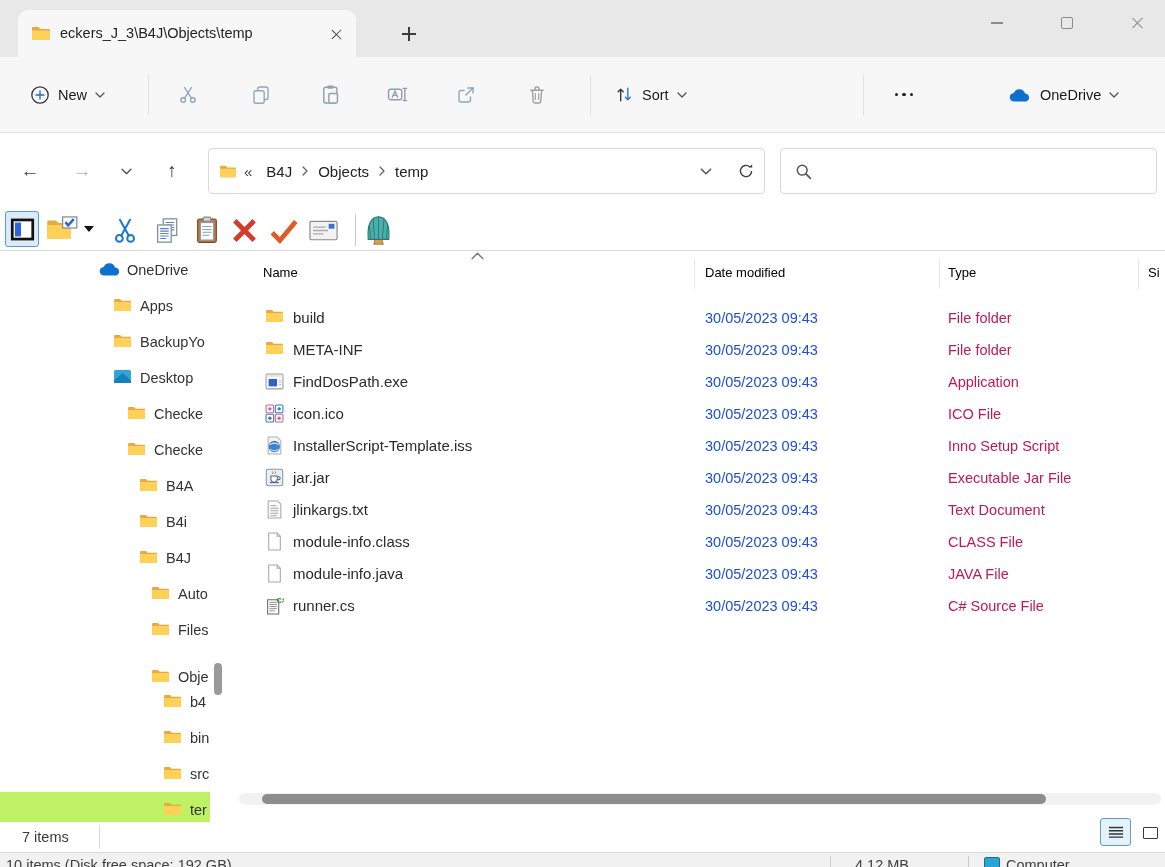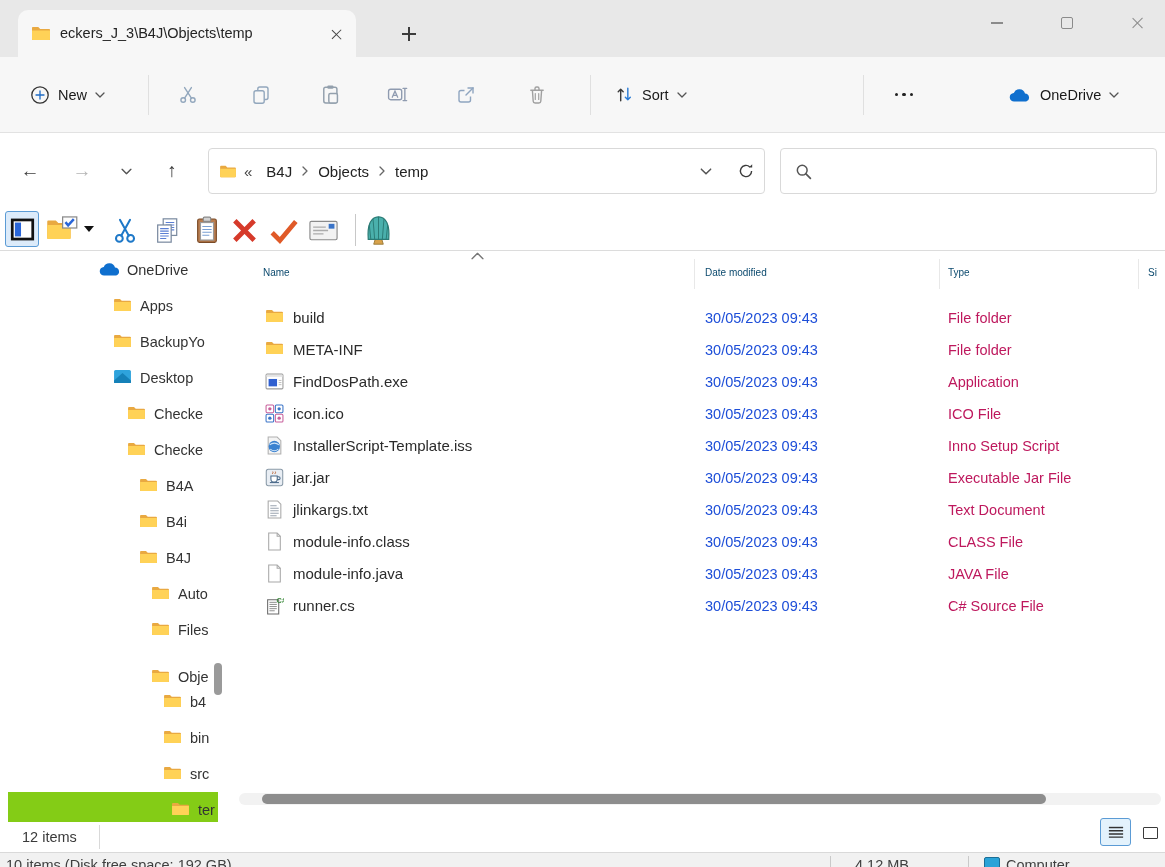--- a/index.html
+++ b/index.html
@@ -64,27 +64,27 @@
                 border-bottom:1px solid #dcdcdc; }
   .cbi { position:absolute; display:flex; align-items:center; justify-content:center; }
   .selbox { left:5px; top:2px; width:34px; height:36px; background:#dcebfa; border:1px solid #5b9bd5; border-radius:3px; }
   .tri-down { width:0; height:0; border-left:5px solid transparent; border-right:5px solid transparent;
               border-top:6px solid #111; }
   .cb-div { position:absolute; left:355px; top:5px; width:1px; height:32px; background:#c8c8c8; }
 
   
   .content { position:absolute; left:0; top:251px; width:1165px; height:571px; overflow:hidden; background:#fff; }
   .treerow { position:absolute; left:0; width:212px; height:36px; overflow:hidden; }
-  .treerow.sel { background:#84cc16; width:210px;margin-left:8px; }
+  .treerow.sel { background:#bef264; width:210px; }
   .tic { position:absolute; top:9px; }
   .tlabel { position:absolute; top:0; height:36px; line-height:36px; font-size:14.5px; color:#333; white-space:nowrap; }
   .side-sb { position:absolute; left:214px; top:412px; width:8px; height:32px; background:#9a9a9a; border-radius:4px; }
 
   .filelist { position:absolute; left:235px; top:0; width:930px; height:571px; }
-  .colhead { position:absolute; top:0; height:44px; line-height:44px; font-size:10px; color:#0c4a6e; }
+  .colhead { position:absolute; top:0; height:44px; line-height:44px; font-size:13px; color:#000000; }
   .colsep { position:absolute; top:8px; width:1px; height:30px; background:#e8e8e8; }
   .frow { position:absolute; left:0; width:930px; height:32px; }
   .fic { position:absolute; left:30px; top:6px; }
   .fname { position:absolute; left:58px; top:0; height:32px; line-height:32px; font-size:15px; color:#2b2b2b; white-space:nowrap; }
   .fdate { position:absolute; left:470px; top:0; height:32px; line-height:32px; font-size:14.5px; color:#1d4ed8; white-space:nowrap; }
   .ftype { position:absolute; left:713px; top:0; height:32px; line-height:32px; font-size:14.5px; color:#be185d; white-space:nowrap; }
   .hscroll-track { position:absolute; left:4px; top:542px; width:922px; height:12px; background:#f2f2f2; border-radius:6px; }
   .hscroll-thumb { position:absolute; left:27px; top:543px; width:784px; height:10px; background:#8d8d8d; border-radius:5px; }
   .caret-up { position:absolute; left:236px; top:1px; color:#777; }
 
@@ -651,21 +651,21 @@
       <span class="fdate">30/05/2023 09:43</span>
       <span class="ftype">C# Source File</span>
     </div>
 
     <div class="hscroll-track"></div>
     <div class="hscroll-thumb"></div>
   </div>
 </div>
 
 <div class="statusbar">
-  <span class="items-count">12 items</span>
+  <span class="items-count">7 items</span>
   <div class="sb-div"></div>
   <div class="view-details-btn">
     <svg width="16" height="13" viewBox="0 0 18 14">
         <use href="#sym-viewlines"></use>
       </svg>
   </div>
   <div class="view-content-btn">
     <span class="rect-outline"></span>
   </div>
 </div>

